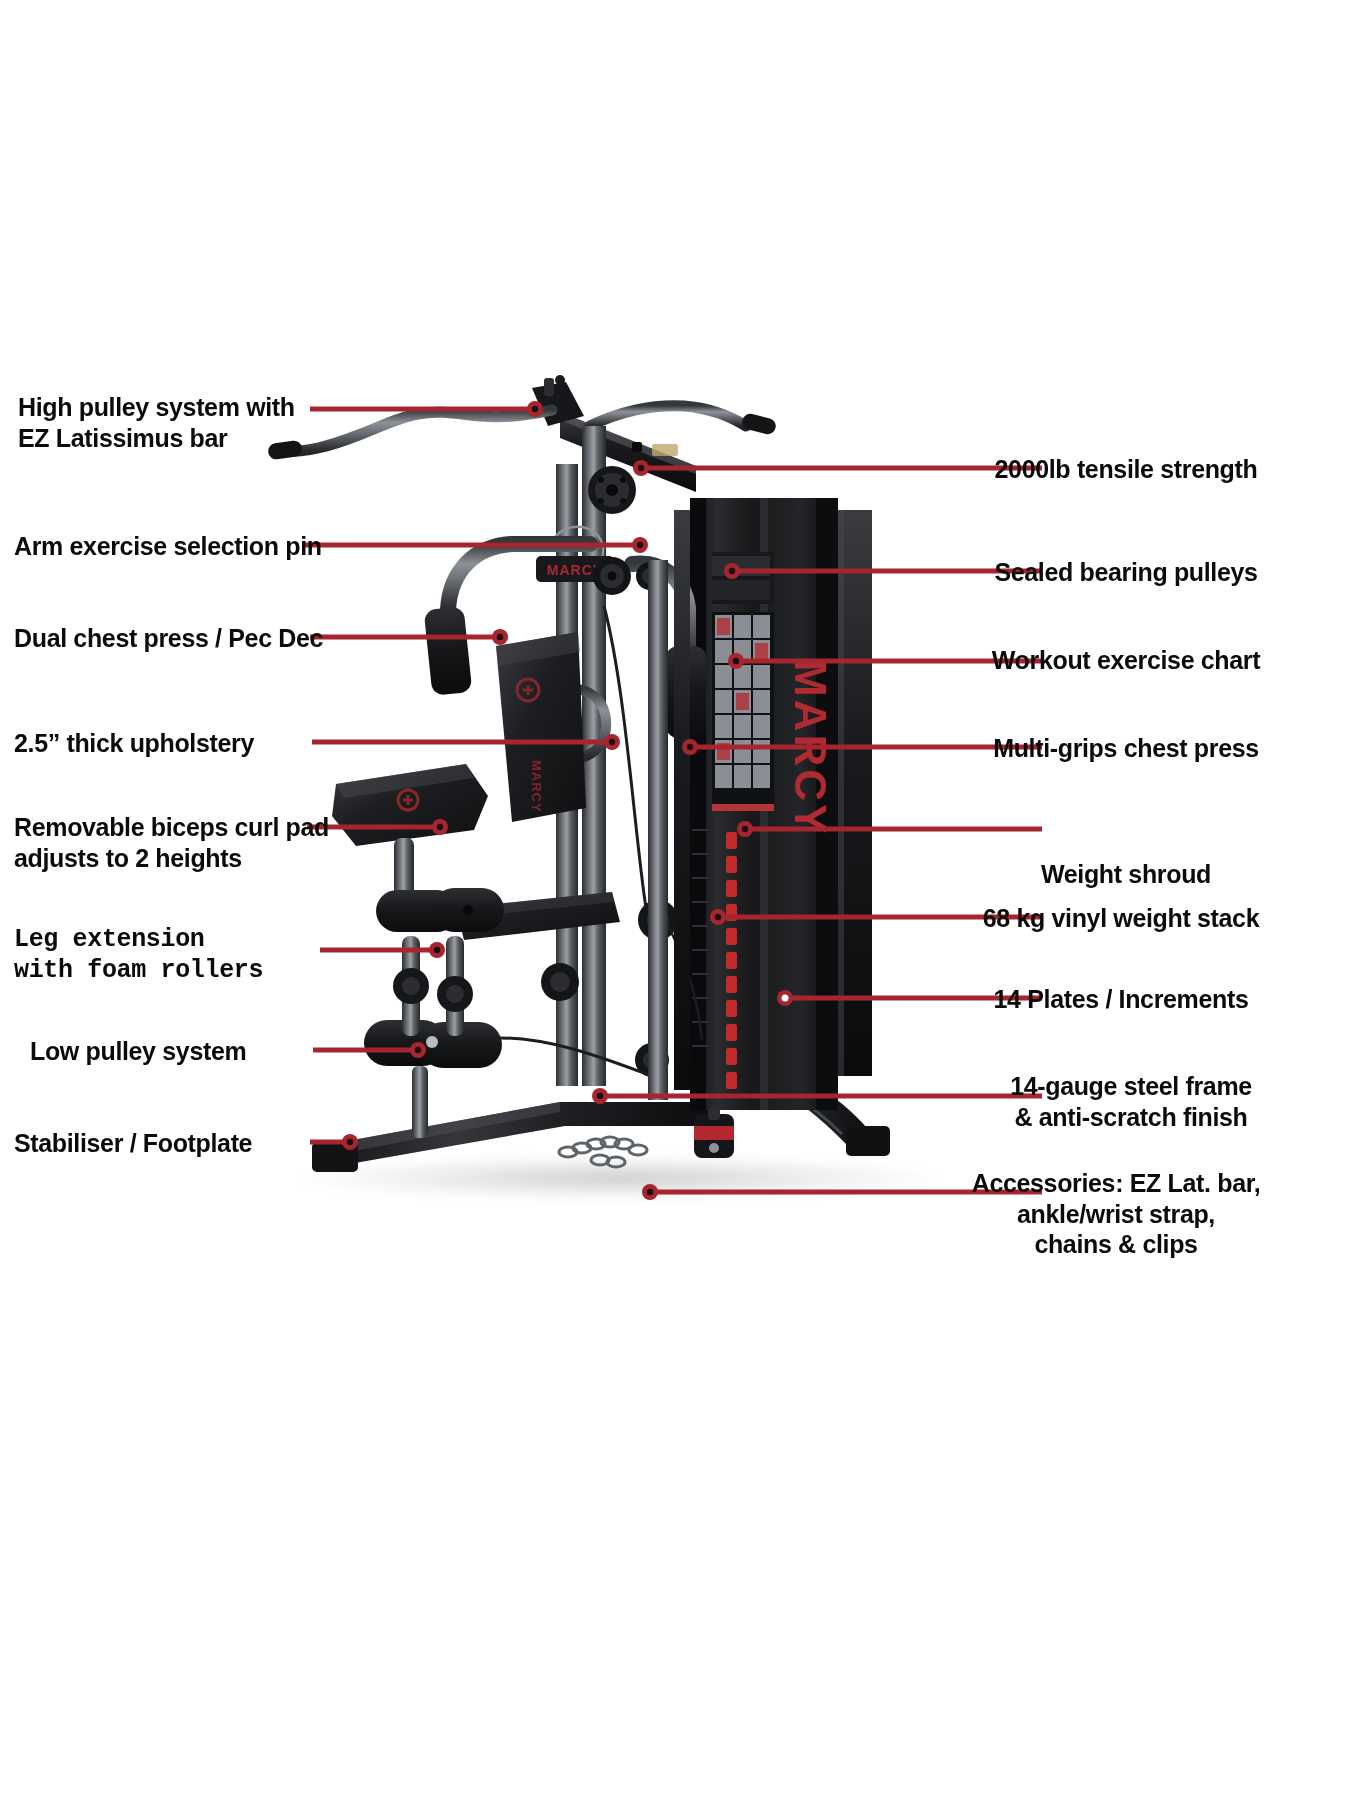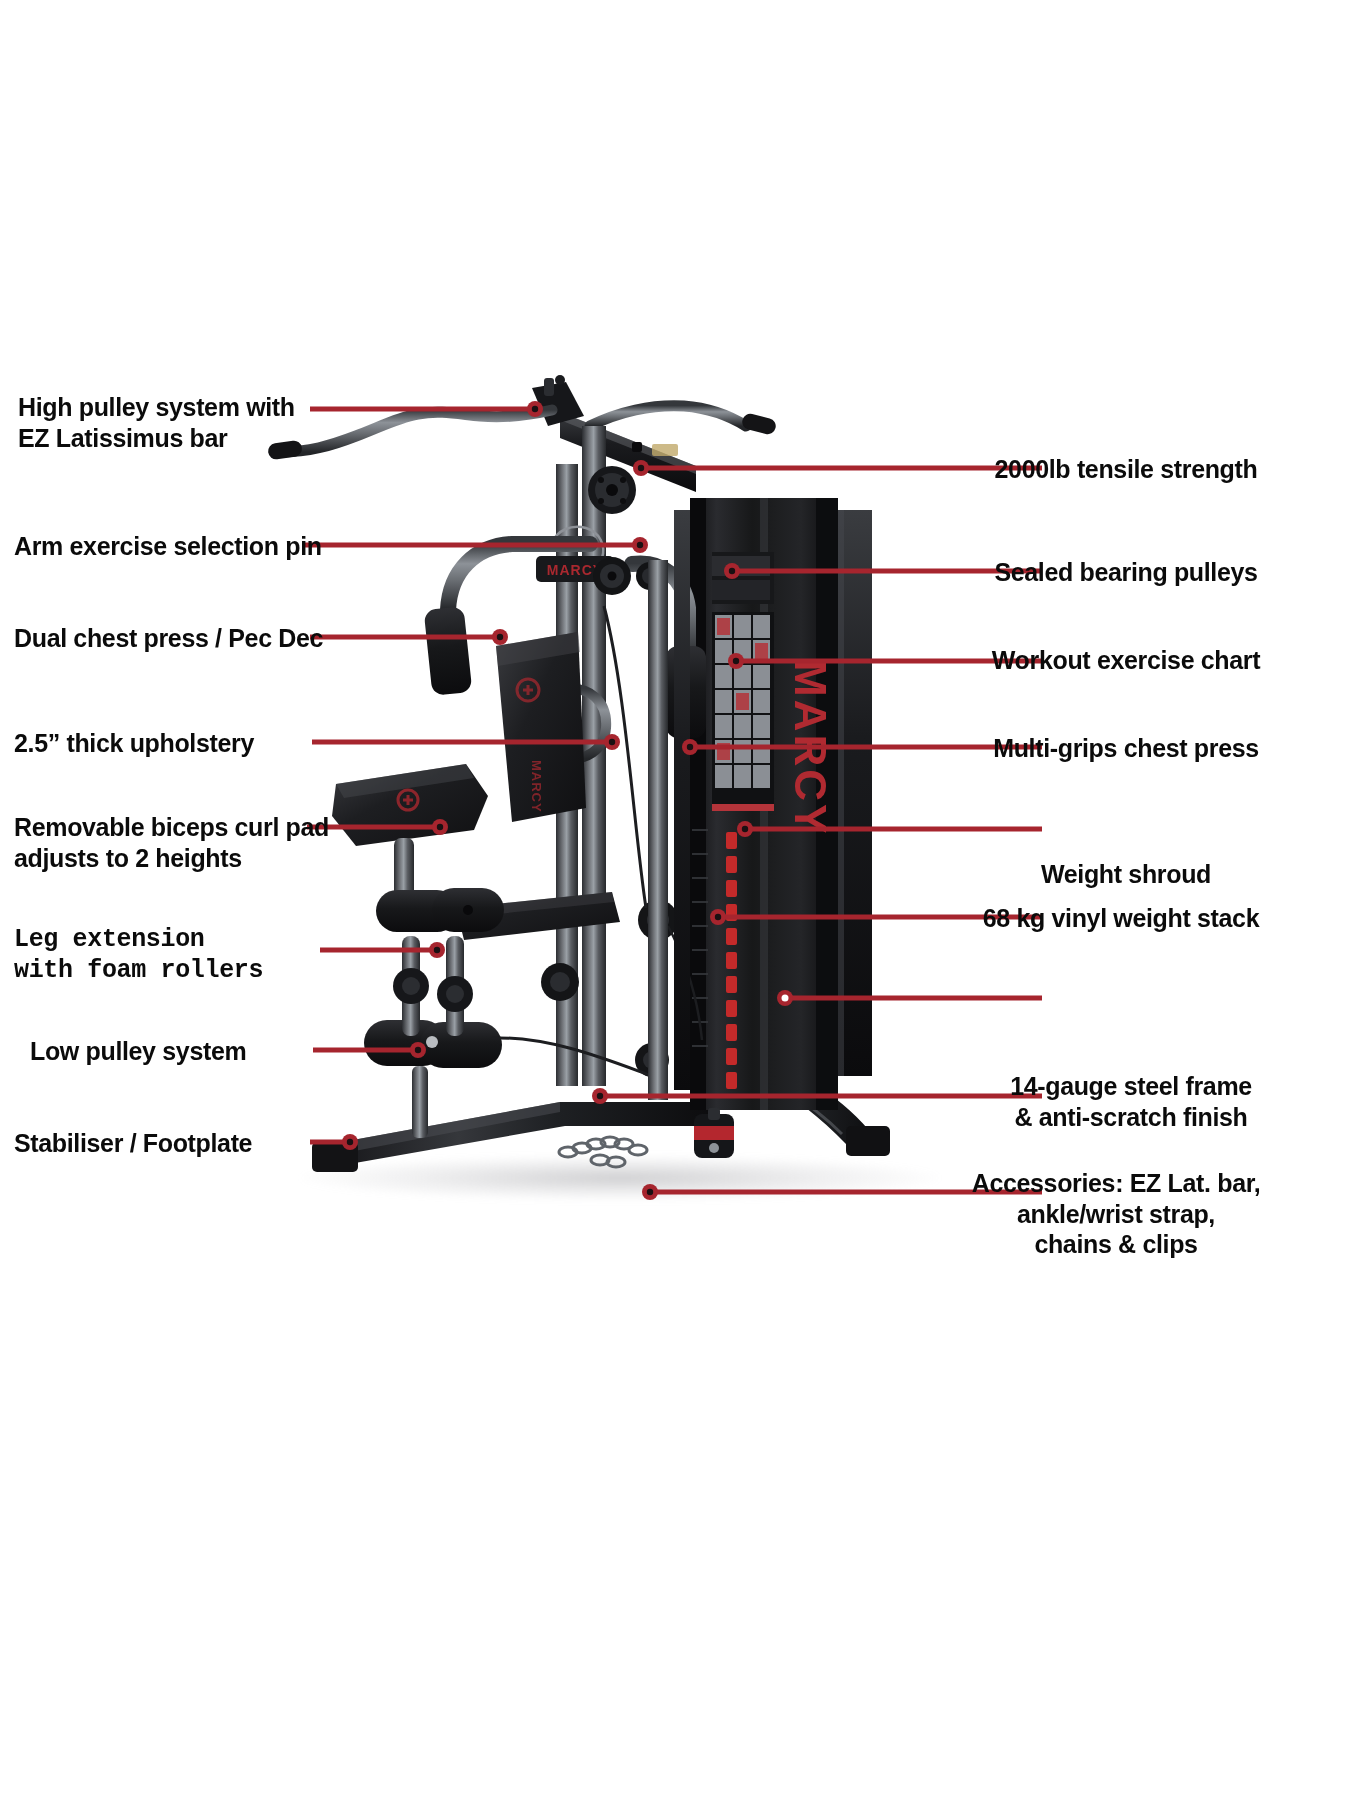--- a/index.html
+++ b/index.html
@@ -363,19 +363,20 @@
 with foam rollers</div>
   <div class="label left" style="left:30px; top:1036px;">Low pulley system</div>
   <div class="label left" style="left:14px; top:1128px;">Stabiliser / Footplate</div>
 
   <div class="label right" style="right:14px; top:454px; width:420px;">2000lb tensile strength</div>
   <div class="label right" style="right:14px; top:557px; width:420px;">Sealed bearing pulleys</div>
   <div class="label right" style="right:14px; top:733px; width:420px;">Multi-grips chest press</div>
   <div class="label right" style="right:14px; top:645px; width:420px;">Workout exercise chart</div>
   <div class="label right" style="right:14px; top:815px; width:420px;margin-top:44px;">Weight shroud</div>
   <div class="label right" style="right:14px; top:903px; width:430px;">68 kg vinyl weight stack</div>
+  <div class="label right" style="right:14px; top:984px; width:430px;">14 Plates / Increments</div>
   <div class="label right" style="right:4px; top:1071px; width:430px;">14-gauge steel frame
 &amp; anti-scratch finish</div>
   <div class="label right" style="right:14px; top:1168px; width:440px;">Accessories: EZ Lat. bar,
 ankle/wrist strap,
 chains &amp; clips</div>
 
 </div>
 
 </body></html>

